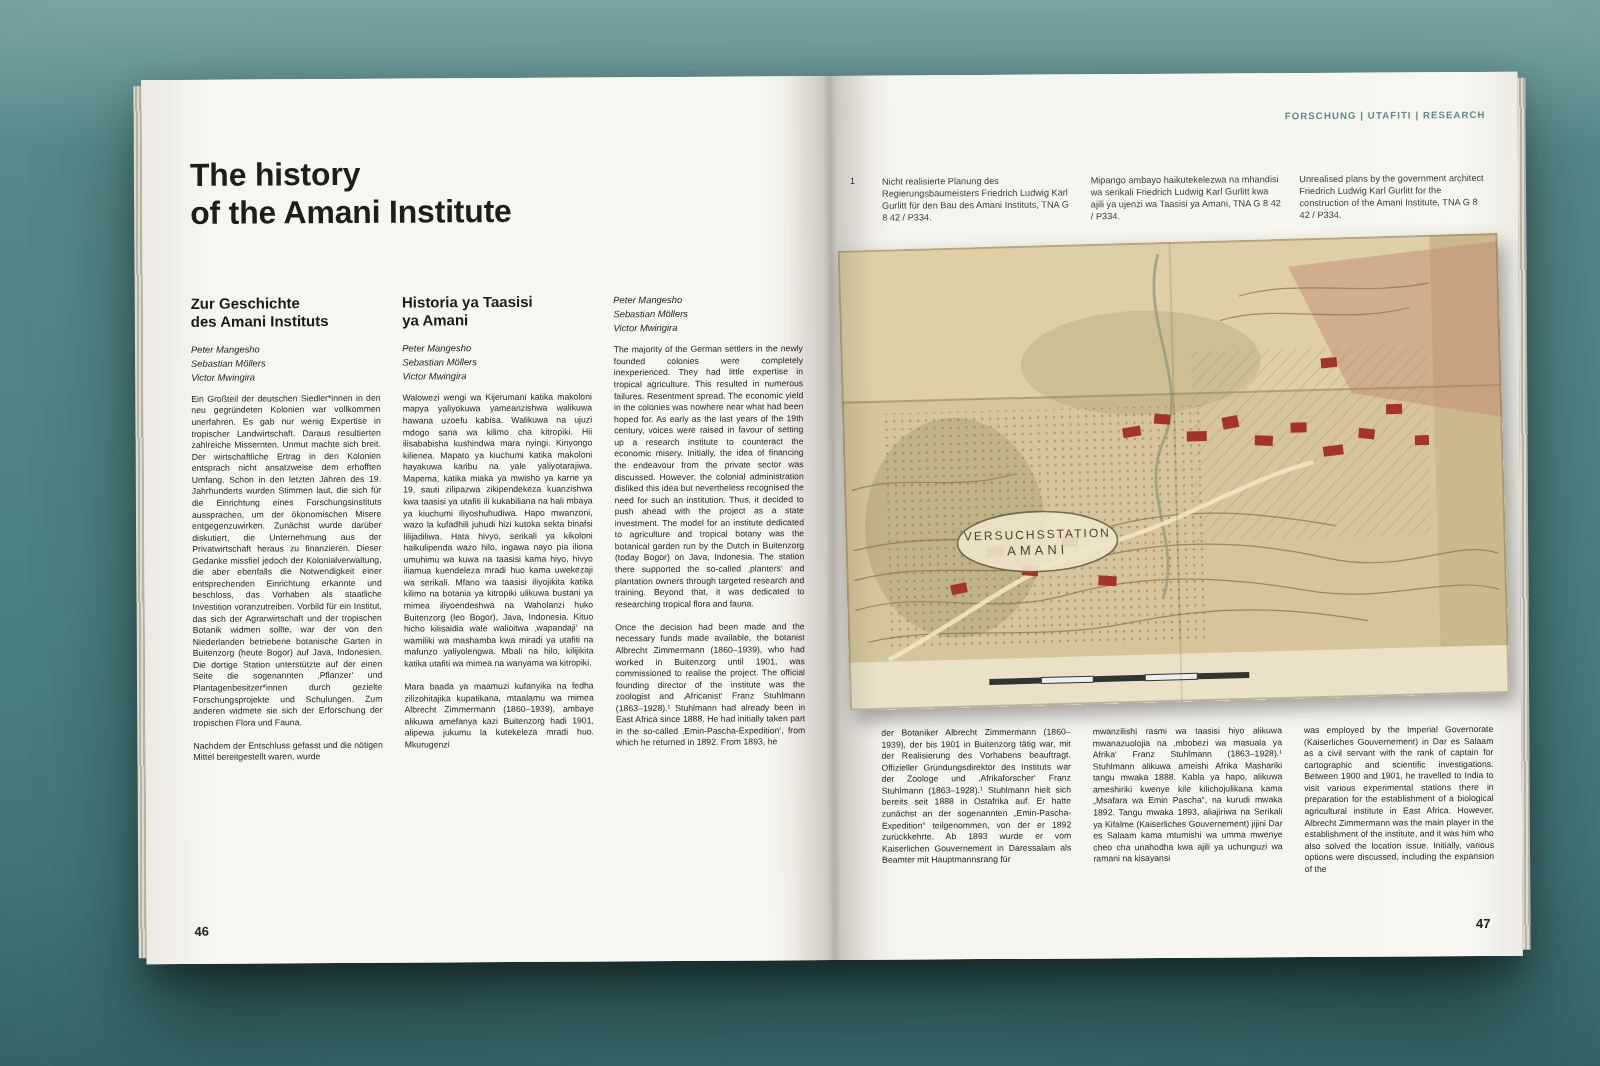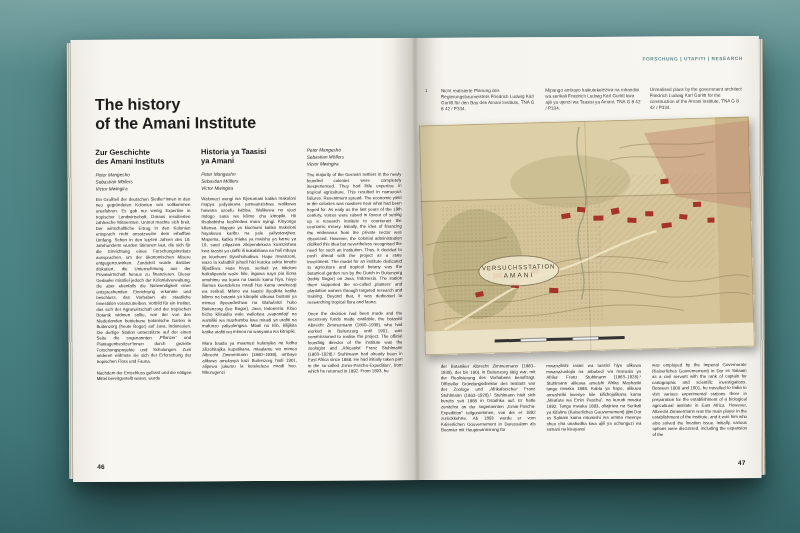--- a/index.html
+++ b/index.html
@@ -13,21 +13,21 @@
     box-shadow:0 26px 48px rgba(0,0,0,.5),0 8px 16px rgba(0,0,0,.35);}
   .edge{position:absolute;top:3px;bottom:3px;width:4px;
     background:repeating-linear-gradient(90deg,#ddd9cd 0 1px,#b7b2a4 1px 2px);}
   .edge-left{left:-4px}.edge-right{right:-4px}
   .page{position:relative;width:50%;height:100%;overflow:hidden;}
   .page.left{background:linear-gradient(90deg,#eceae3 0%,#f8f6f1 10%,#f8f6f1 90%,#e3e0d7 100%);}
   .page.right{background:linear-gradient(90deg,#e0ddd4 0%,#f6f4ef 9%,#f8f6f1 92%,#edebe4 100%);}
   .gutter{position:absolute;left:50%;top:0;width:44px;height:100%;transform:translateX(-50%);
     background:linear-gradient(90deg,rgba(0,0,0,0) 0%,rgba(0,0,0,.10) 42%,rgba(60,50,35,.28) 50%,rgba(0,0,0,.10) 58%,rgba(0,0,0,0) 100%);
     pointer-events:none;}
-  .title{position:absolute;left:24px;top:56px;margin:0;font-size:16px;font-weight:bold;
+  .title{position:absolute;left:24px;top:40px;margin:0;font-size:16px;font-weight:bold;
     line-height:1.18;letter-spacing:-.1px;color:#1d1d1b;white-space:pre-line;}
   .pagenum{position:absolute;bottom:12px;font-size:6.5px;font-weight:bold;color:#222;}
   .pagenum.pl{left:24px}.pagenum.pr{right:16px}
   .section-marker{position:absolute;top:20px;right:16px;font-size:4.8px;font-weight:bold;
     letter-spacing:.55px;color:var(--section_marker,#5b8a8a);}
   .colwrap{position:absolute;overflow:hidden;}
   .colwrap.lp{left:24px;right:14px;top:108px;bottom:24px;}
   .colwrap.rp{left:24px;right:14px;top:326px;bottom:22px;}
   .scale-half{transform:scale(.5);transform-origin:0 0;width:200%;}
   .cols{display:flex;gap:22px;}

